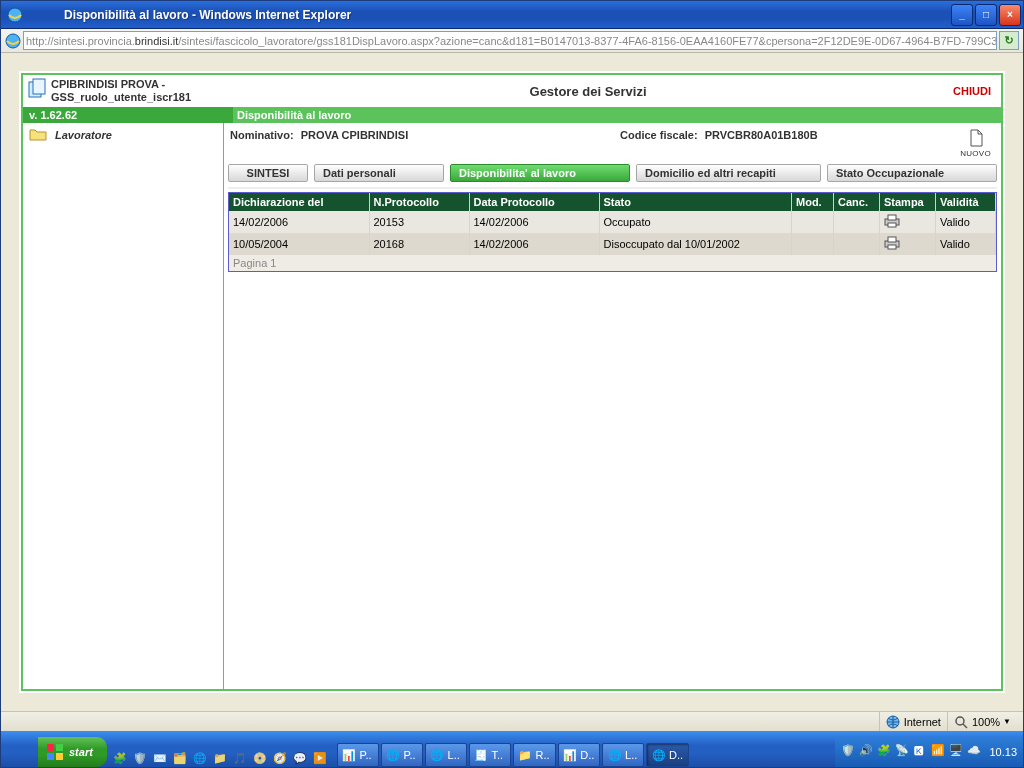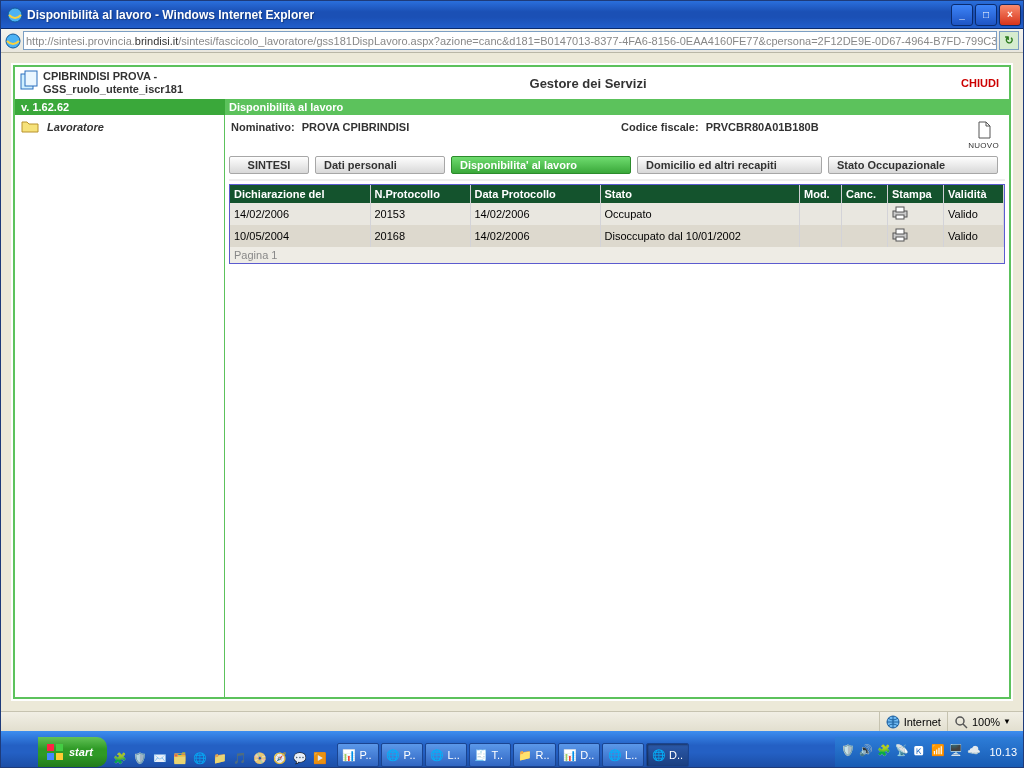--- a/index.html
+++ b/index.html
@@ -1,34 +1,34 @@
 <!DOCTYPE html>
 <html><head>
 <meta charset="utf-8">
 <style>
   * { box-sizing: border-box; margin:0; padding:0; }
   body { font-family: Tahoma, Verdana, sans-serif; font-size:11px; background:#ece9d8; width:1024px; height:768px; overflow:hidden; color:#000; }
 
   
   .window { width:1024px; height:768px; display:flex; flex-direction:column; border:1px solid #1e3b7a; }
-  .titlebar { height:28px; background:linear-gradient(#2a6fdc,#1b50b5 40%,#1b50b5 60%,#215ecb); color:#fff; display:flex; align-items:center; border-bottom:1px solid #0a2b6e; }
+  .titlebar { height:28px; background:linear-gradient(#2a6fdc,#1b50b5 40%,#1b50b5 60%,#215ecb); color:#fff; display:flex; align-items:center; border-bottom:1px solid #0a2b6e;gap:37px; }
   .titlebar .ie-icon { width:16px; height:16px; margin:0 4px 0 6px; }
   .titlebar .title { flex:1; font-weight:bold; font-size:12px; text-shadow:1px 1px 1px rgba(0,0,0,.3); }
   .titlebar .winbtns { display:flex; margin-right:2px;}
   .winbtn { width:22px; height:22px; border:1px solid #0a2b6e; border-radius:3px; margin-left:2px; display:flex; align-items:center; justify-content:center; font-size:10px; font-weight:bold;}
   .winbtn.min,.winbtn.max { background:linear-gradient(#3d84f7,#1e54c4); color:#fff;}
   .winbtn.close { background:linear-gradient(#f88b6d,#d7341b); color:#fff;}
   .addressbar { height:24px; background:linear-gradient(#f4f3ee,#e9e7de); display:flex; align-items:center; border-bottom:1px solid #b9b7a7; padding:0 4px;}
   .addressbar .ie-small{width:16px;height:16px;margin-right:2px;}
   .url-box{ flex:1; background:#fff; border:1px solid #7c9fc3; height:19px; display:flex; align-items:center; padding:0 2px; color:#888; font-size:11px; white-space:nowrap; overflow:hidden;}
   .url-box .bold{ color:#333; }
   .go-btn{width:20px; height:19px; border:1px solid #7c9fc3; background:#d6eccf; margin-left:2px; display:flex;align-items:center;justify-content:center;color:#2b7a1d;font-weight:bold;}
 
   
-  .content { flex:1; background:#fff; display:flex; flex-direction:column; position:relative; overflow:hidden; border:2px solid #fefefe; margin:10px;}
+  .content { flex:1; background:#fff; display:flex; flex-direction:column; position:relative; overflow:hidden; border:2px solid #fefefe; margin:18px;}
   .green-frame{ flex:1; display:flex; flex-direction:column; border:2px solid #5cc25c; margin:0px; background:#fff; }
 
   .topstrip{ display:flex; align-items:center; height:32px; }
   .org { display:flex; align-items:flex-start; padding:2px 4px; width:210px;}
   .org .icon{ width:20px; height:22px; margin-right:4px;}
   .org .text{ font-size:11px; line-height:13px; font-weight:bold; color:#333;}
   .center-title{ flex:1; text-align:center; font-weight:bold; font-size:13px; color:#333;}
   .chiudi{ font-weight:bold; color:#cc0000; padding:0 10px; cursor:pointer;}
 
   .greenbar{ height:16px; background:#5cc25c; display:flex; color:#fff; font-weight:bold; font-size:11px; align-items:center;}

